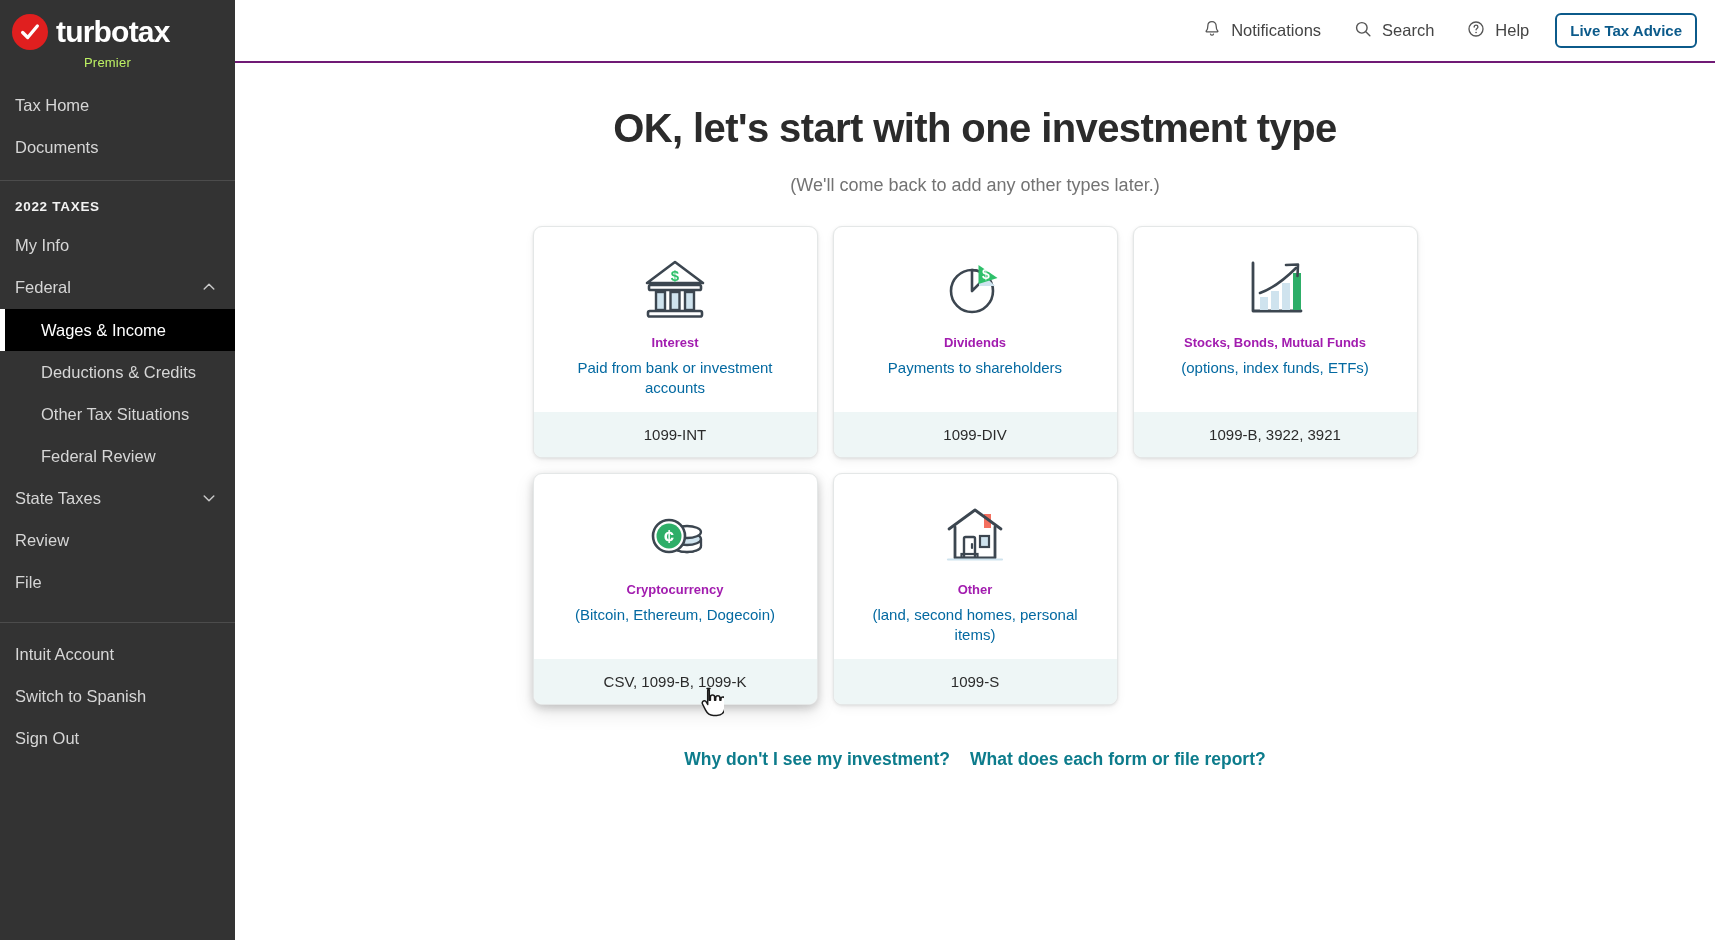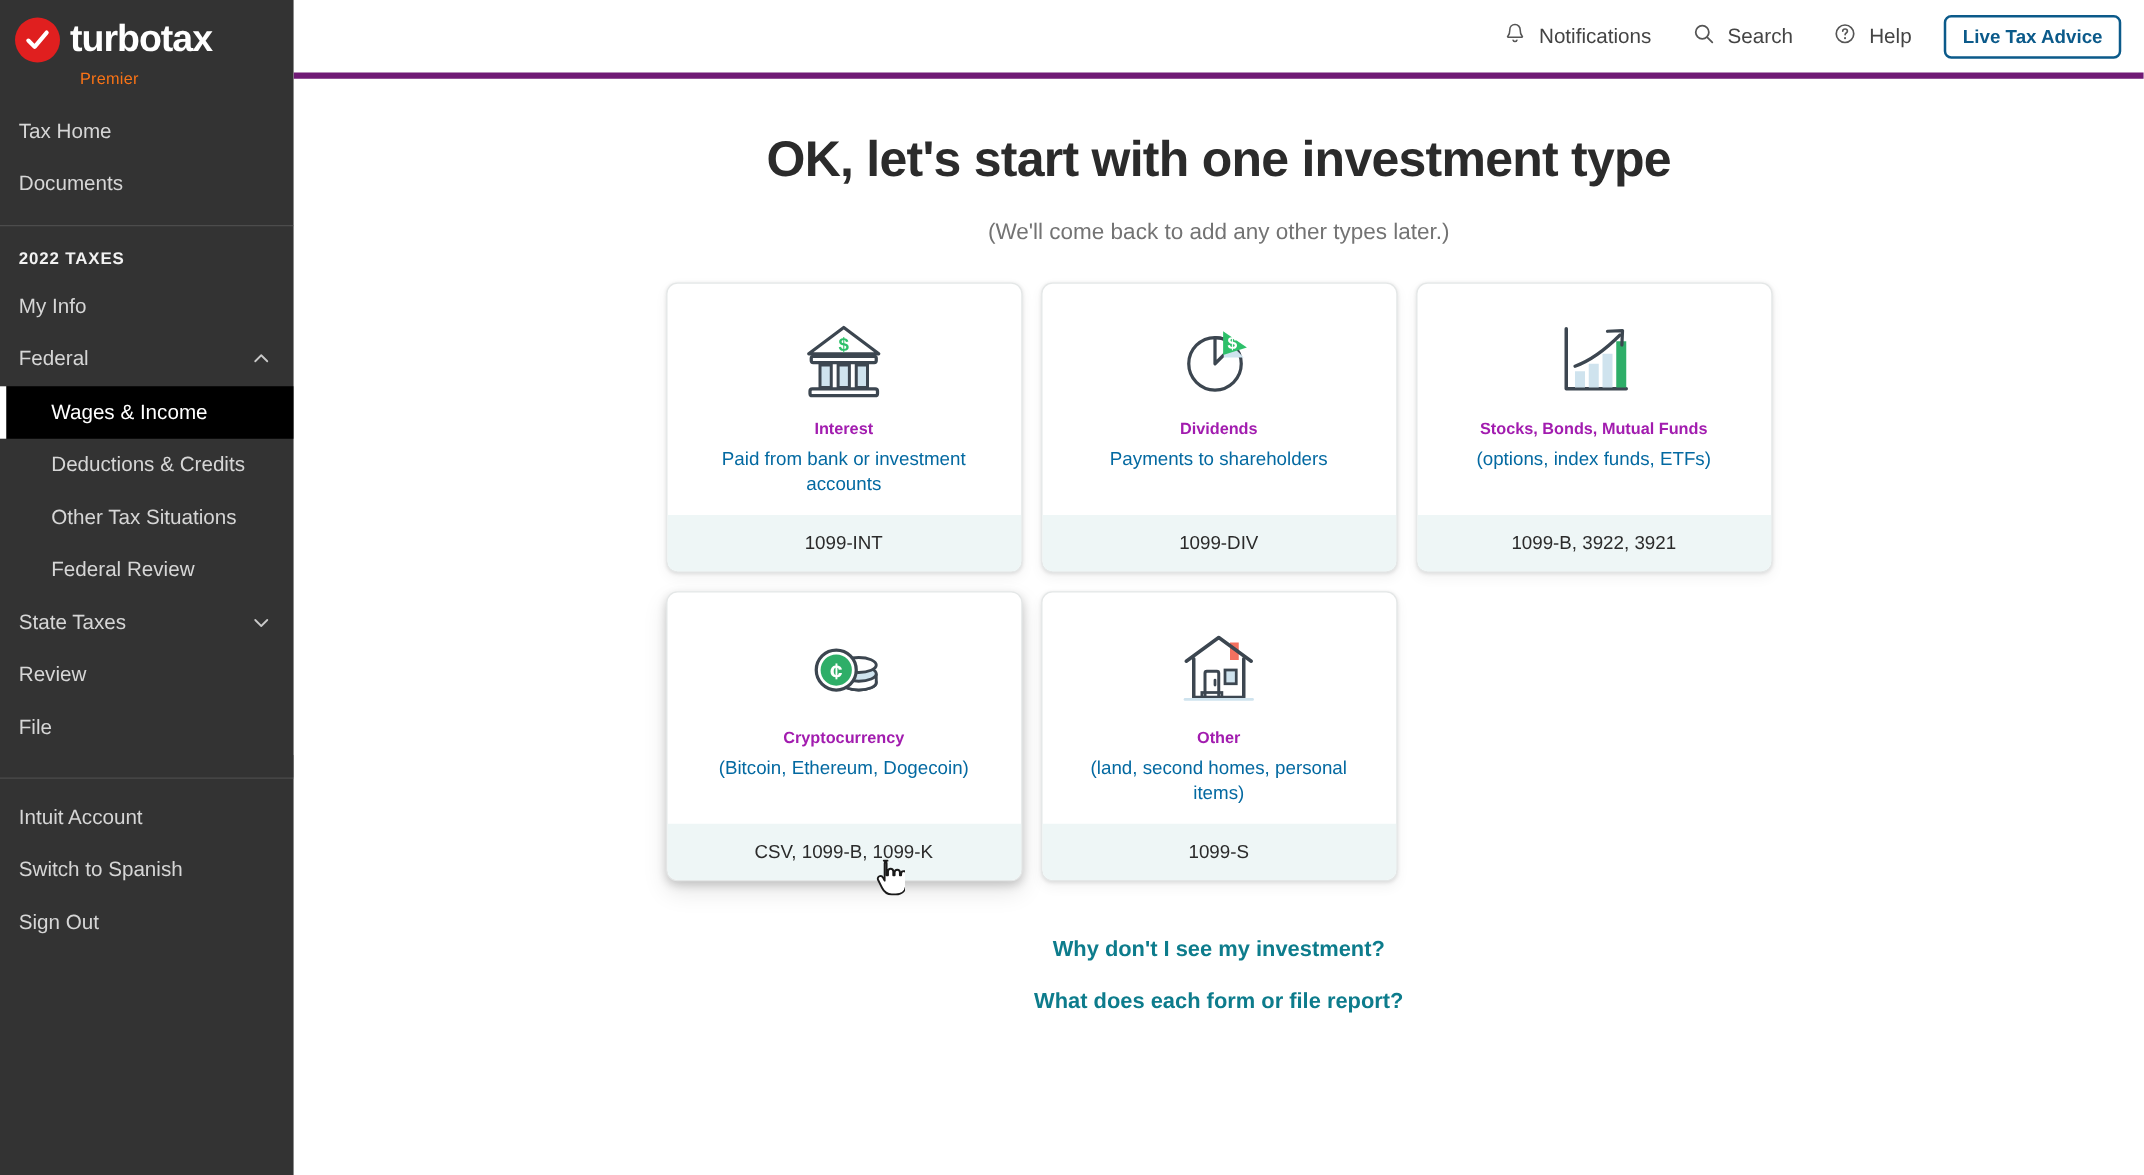--- a/index.html
+++ b/index.html
@@ -29,22 +29,22 @@
     background: #e01f1f;
     display: flex; align-items: center; justify-content: center;
     flex: 0 0 36px;
   }
   .brand-mark svg { display:block; }
   .brand-word {
     font-size: 30px; font-weight: 700; color: #ffffff;
     letter-spacing: -0.8px; line-height: 1;
   }
   .brand-sub {
-    font-size: 13px; color: #f97316;
-    padding: 5px 0 0 64px;
+    font-size: 13px; color: #bef264;
+    padding: 5px 0 0 84px;
     letter-spacing: .2px;
   }
   .sb-divider { height: 1px; background: #4c4c4c; width: 100%; }
   .sb-top-links { padding: 14px 0 12px 0; }
   .sb-item {
     display: flex; align-items: center; justify-content: space-between;
     padding: 12px 18px 12px 15px;
     font-size: 16.5px; color: #d6d6d6;
     cursor: pointer; line-height: 1.1;
     position: relative;
@@ -69,21 +69,21 @@
   .sb-spacer { flex: 1 1 auto; }
 
   
   .main {
     flex: 1 1 auto; height: 940px;
     display: flex; flex-direction: column;
     background: #ffffff; position: relative;
   }
   .topbar {
     height: 63px; min-height: 63px;
-    border-bottom: 5px solid #701a75;
+    border-bottom: 2px solid #701a75;
     display: flex; align-items: center; justify-content: flex-end;
     padding-right: 18px; gap: 0;
   }
   .top-action {
     display: flex; align-items: center; gap: 9px;
     font-size: 16.5px; color: #444444;
     padding: 6px 16px; cursor: pointer;
   }
   .live-btn {
     margin-left: 10px;
@@ -154,21 +154,21 @@
   }
   .card-foot {
     height: 45px; min-height: 45px;
     background: #eef6f6;
     display: flex; align-items: center; justify-content: center;
     font-size: 15px; color: #2b2b2b;
   }
 
   .links {
     margin-top: 44px;
-    display: flex; flex-direction: column; align-items: center; gap: 20px; justify-content: center;
+    display: flex; flex-direction: row; align-items: center; gap: 20px; justify-content: center;
   }
   .help-link {
     font-size: 17.5px; font-weight: 700; color: #0d7c8c;
     cursor: pointer; text-align: center;
   }
 
   .cursor { position: absolute; pointer-events: none; }
 </style>
 </head>
 <body>

